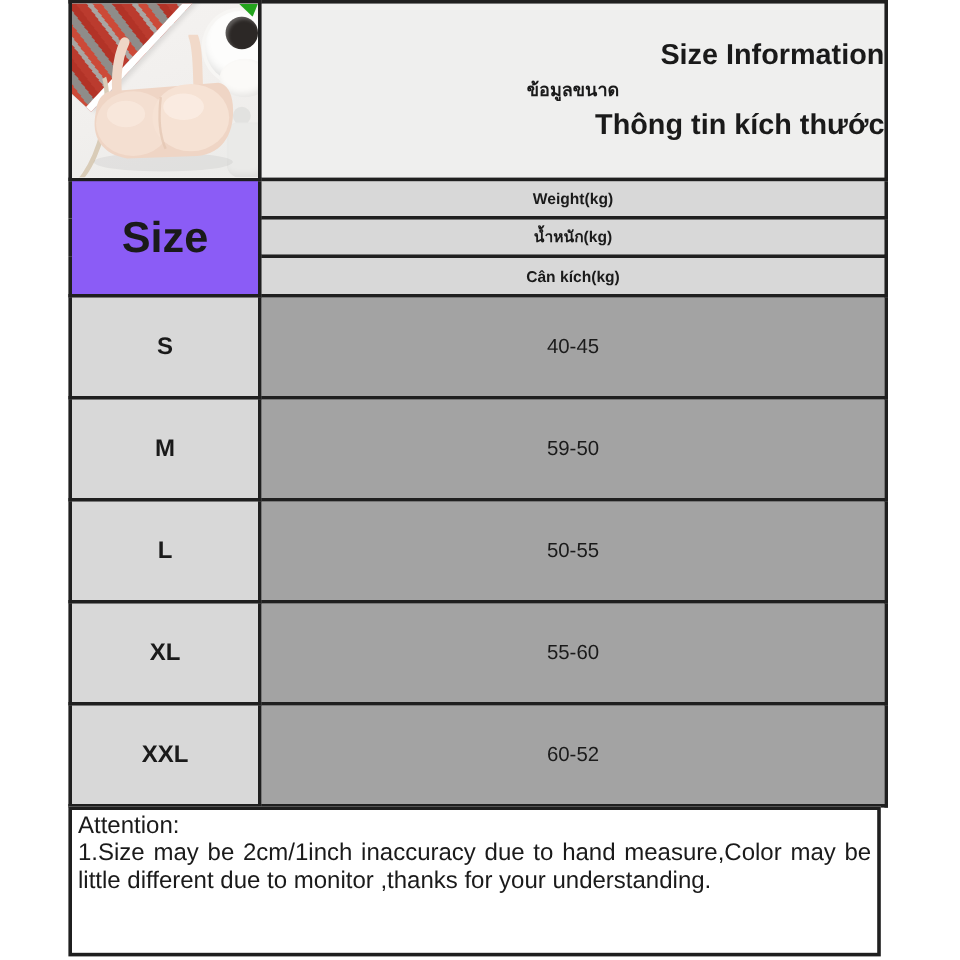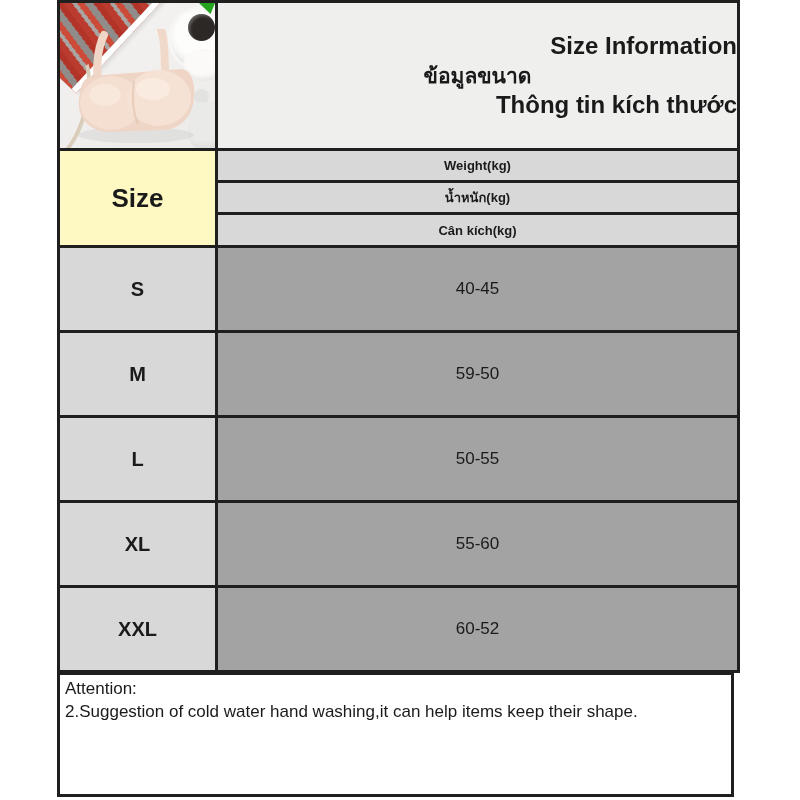--- a/index.html
+++ b/index.html
@@ -6,32 +6,32 @@
   html,body { width:800px; height:800px; background:#ffffff; font-family:"Liberation Sans","DejaVu Sans",sans-serif; color:#1a1a1a; }
   .page { position:relative; width:800px; height:800px; background:#ffffff; overflow:hidden; }
 
   
   table.size-table { position:absolute; left:57px; top:0; width:683px; border-collapse:collapse; table-layout:fixed; }
   table.size-table td { border:3px solid #1f1f1f; text-align:center; vertical-align:middle; overflow:hidden; }
 
   td.photo-cell { width:158px; height:148px; padding:0; position:relative; background:#f3f1ef; }
   td.title-cell { background:#efefee; height:148px; }
   .title-en, .title-vi { font-size:24px; font-weight:bold; line-height:30px;text-align:right; }
-  .title-th { font-size:21px; font-weight:bold; line-height:29px; }
+  .title-th { font-size:15px; font-weight:bold; line-height:29px; }
 
-  td.size-head { background:#fef9c3; font-size:26px; font-weight:bold; }
+  td.size-head { background:#8b5cf6; font-size:36px; font-weight:bold; }
   td.weight-header { background:#d8d8d8; font-size:13px; font-weight:bold; height:32px; border-width:2px 3px; }
   tr.hrow3 td.weight-header { height:33px; }
 
   tr.data-row { height:85px; }
   td.size-label { background:#d8d8d8; font-size:20px; font-weight:bold; }
   td.weight-value { background:#a3a3a3; font-size:17px; font-weight:normal; }
 
   
-  .attention { position:absolute; left:57px; top:672px; width:677px; height:125px; background:#ffffff; border:3px solid #1f1f1f; padding:2px 5px 0 5px; font-size:17px; line-height:23px; text-align:left; }
+  .attention { position:absolute; left:57px; top:672px; width:677px; height:125px; background:#ffffff; border:3px solid #1f1f1f; padding:2px 5px 0 5px; font-size:20px; line-height:23px; text-align:left; }
   .attention .just { text-align:justify; }
 
   
   .photo { position:absolute; inset:0; overflow:hidden; background:linear-gradient(160deg,#f5f3f1 0%,#f1efed 55%,#ebebe9 100%); }
   .magazine { position:absolute; left:-38px; top:-34px; width:128px; height:92px; transform:rotate(-47deg);
     background:repeating-linear-gradient(100deg,#bb3b2e 0 7px,#a9a5a2 7px 11px,#cc4a38 11px 17px,#8f8c89 17px 24px,#b23327 24px 30px);
     border-bottom:6px solid #ffffff; box-shadow:2px 3px 4px rgba(0,0,0,0.10); }
   .rope { position:absolute; left:-20px; top:46px; width:48px; height:112px; border:4px solid transparent; border-right-color:#d9ccb8; border-radius:50%; transform:rotate(14deg); }
   .cup { position:absolute; right:-16px; top:6px; width:60px; height:60px; border-radius:50%; background:#fdfdfc; box-shadow:0 0 0 3px #f7f6f4, inset -3px -5px 8px rgba(0,0,0,0.12); }
   .coffee { position:absolute; left:17px; top:5px; width:27px; height:27px; border-radius:50%; background:#2c2826; box-shadow:inset 2px 2px 3px rgba(255,255,255,0.25); }
@@ -113,16 +113,16 @@
       </tr>
       <tr class="data-row">
         <td class="size-label">XXL</td>
         <td class="weight-value">60-52</td>
       </tr>
     </tbody>
   </table>
 
   <div class="attention">
     <div>Attention:</div>
-    <div class="just">2.Suggestion of cold water hand washing,it can help items keep their shape.</div>
+    <div class="just">1.Size may be 2cm/1inch inaccuracy due to hand measure,Color may be little different due to monitor ,thanks for your understanding.</div>
   </div>
 
 </div>
 
 </body></html>

